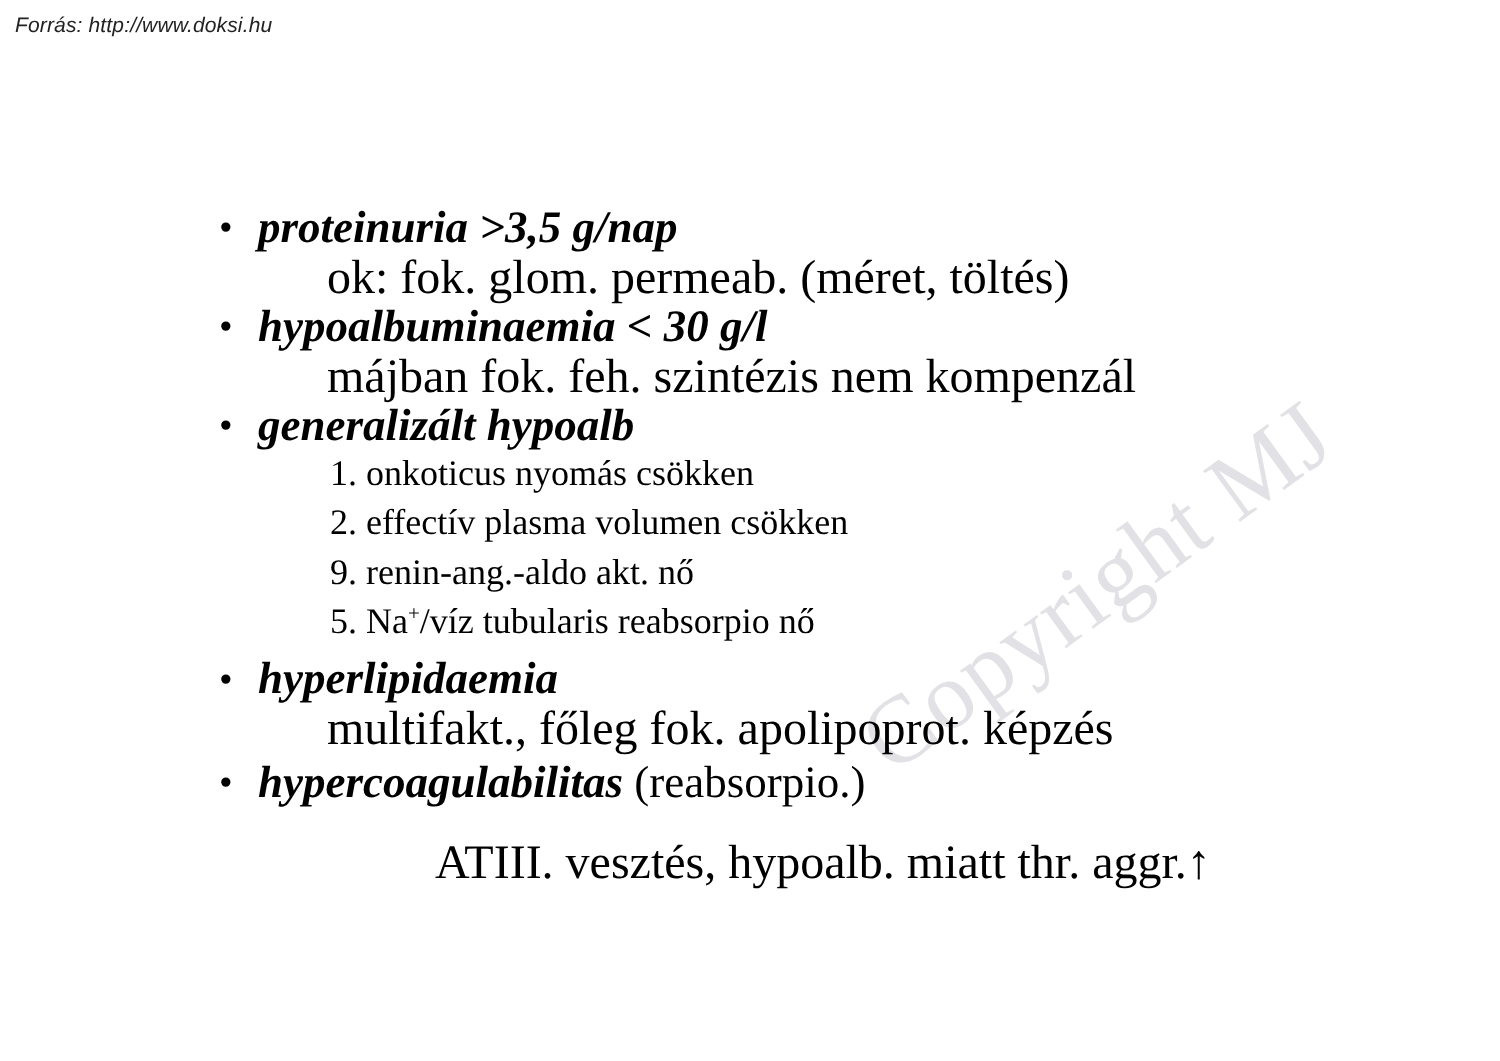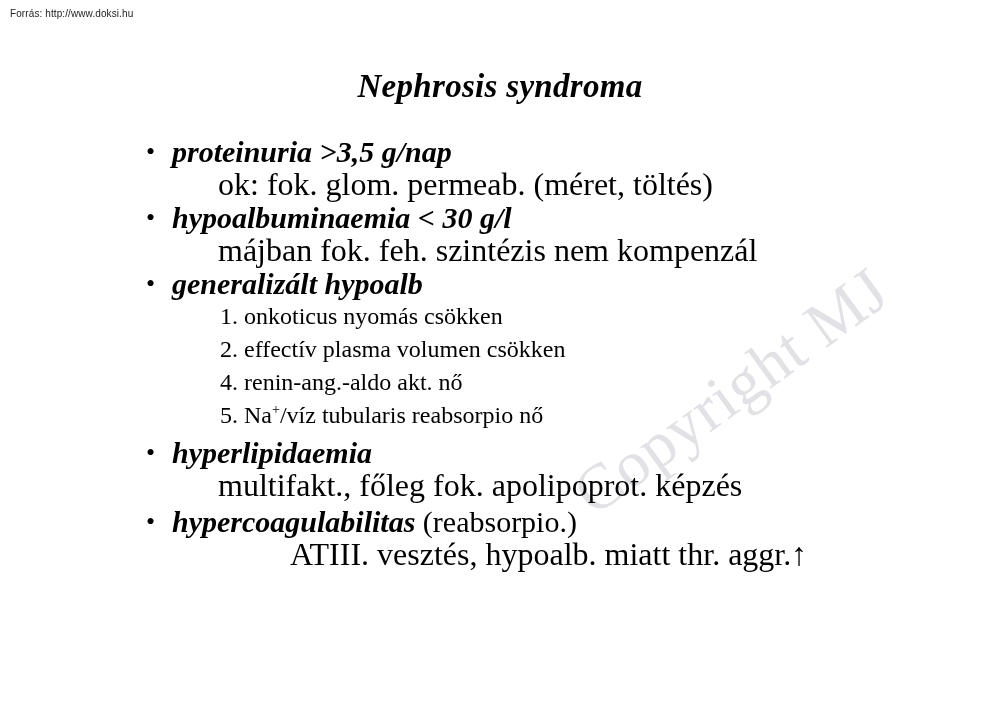--- a/index.html
+++ b/index.html
@@ -15,24 +15,25 @@
     font-family: "Liberation Serif", "DejaVu Serif", serif;
     color: #000000;
   }
 
   
   .source-banner {
     position: absolute;
     top: 8px;
     left: 10px;
     font-family: "Liberation Sans", "DejaVu Sans", sans-serif;
-    font-size: 10px;
+    font-size: 14px;
     color: #222222;
     letter-spacing: 0.1px;
     white-space: nowrap;
+    font-style: italic;
   }
 
   
   .watermark {
     position: absolute;
     left: 560px;
     top: 470px;
     width: 420px;
     transform: rotate(-36deg);
     transform-origin: 0 0;
@@ -108,20 +109,21 @@
   .sub-text {
     position: absolute;
     left: 218px;
     top: 0;
     font-size: 32px;
     line-height: 32px;
     white-space: nowrap;
   }
   .sub-text.deep {
     left: 290px;
+    margin-top: 20px;
   }
 
   .num-row {
     position: relative;
     height: 33px;
   }
   .num-text {
     position: absolute;
     left: 220px;
     top: 0;
@@ -139,21 +141,20 @@
 </style>
 </head>
 <body>
 
 <div class="source-banner">Forrás: http://www.doksi.hu</div>
 
 <div class="watermark">Copyright MJ</div>
 
 <div class="slide">
 
-  <div class="slide-title">Nephrosis syndroma</div>
 
   <div class="body-block">
 
     <div class="bullet-row">
       <span class="bullet-mark">•</span>
       <span class="bullet-head">proteinuria &gt;3,5 g/nap</span>
     </div>
     <div class="sub-row">
       <span class="sub-text">ok: fok. glom. permeab. (méret, töltés)</span>
     </div>
@@ -172,21 +173,21 @@
       <span class="bullet-mark">•</span>
       <span class="bullet-head">generalizált hypoalb</span>
     </div>
     <div class="num-row">
       <span class="num-text">1. onkoticus nyomás  csökken</span>
     </div>
     <div class="num-row">
       <span class="num-text">2. effectív plasma volumen csökken</span>
     </div>
     <div class="num-row">
-      <span class="num-text">4. renin-ang.-aldo akt. nő</span>
+      <span class="num-text">9. renin-ang.-aldo akt. nő</span>
     </div>
     <div class="num-row">
       <span class="num-text"><span>5. Na</span><sup>+</sup><span>/víz tubularis reabsorpio nő</span></span>
     </div>
     <div class="gap-sm"></div>
 
     <div class="bullet-row">
       <span class="bullet-mark">•</span>
       <span class="bullet-head">hyperlipidaemia</span>
     </div>

